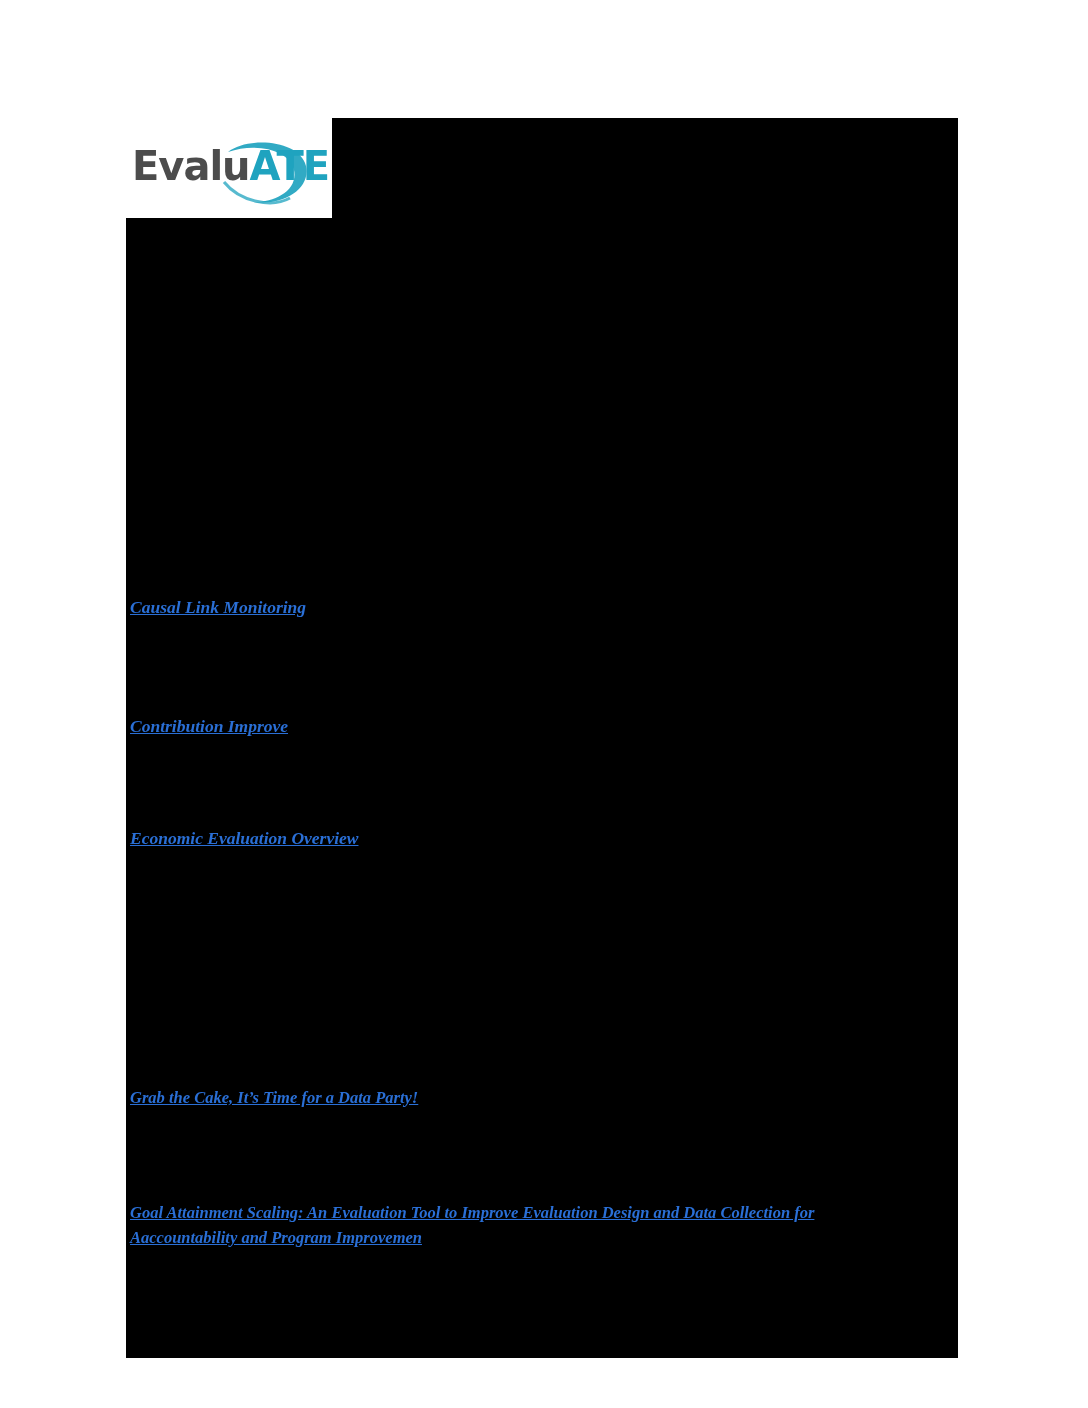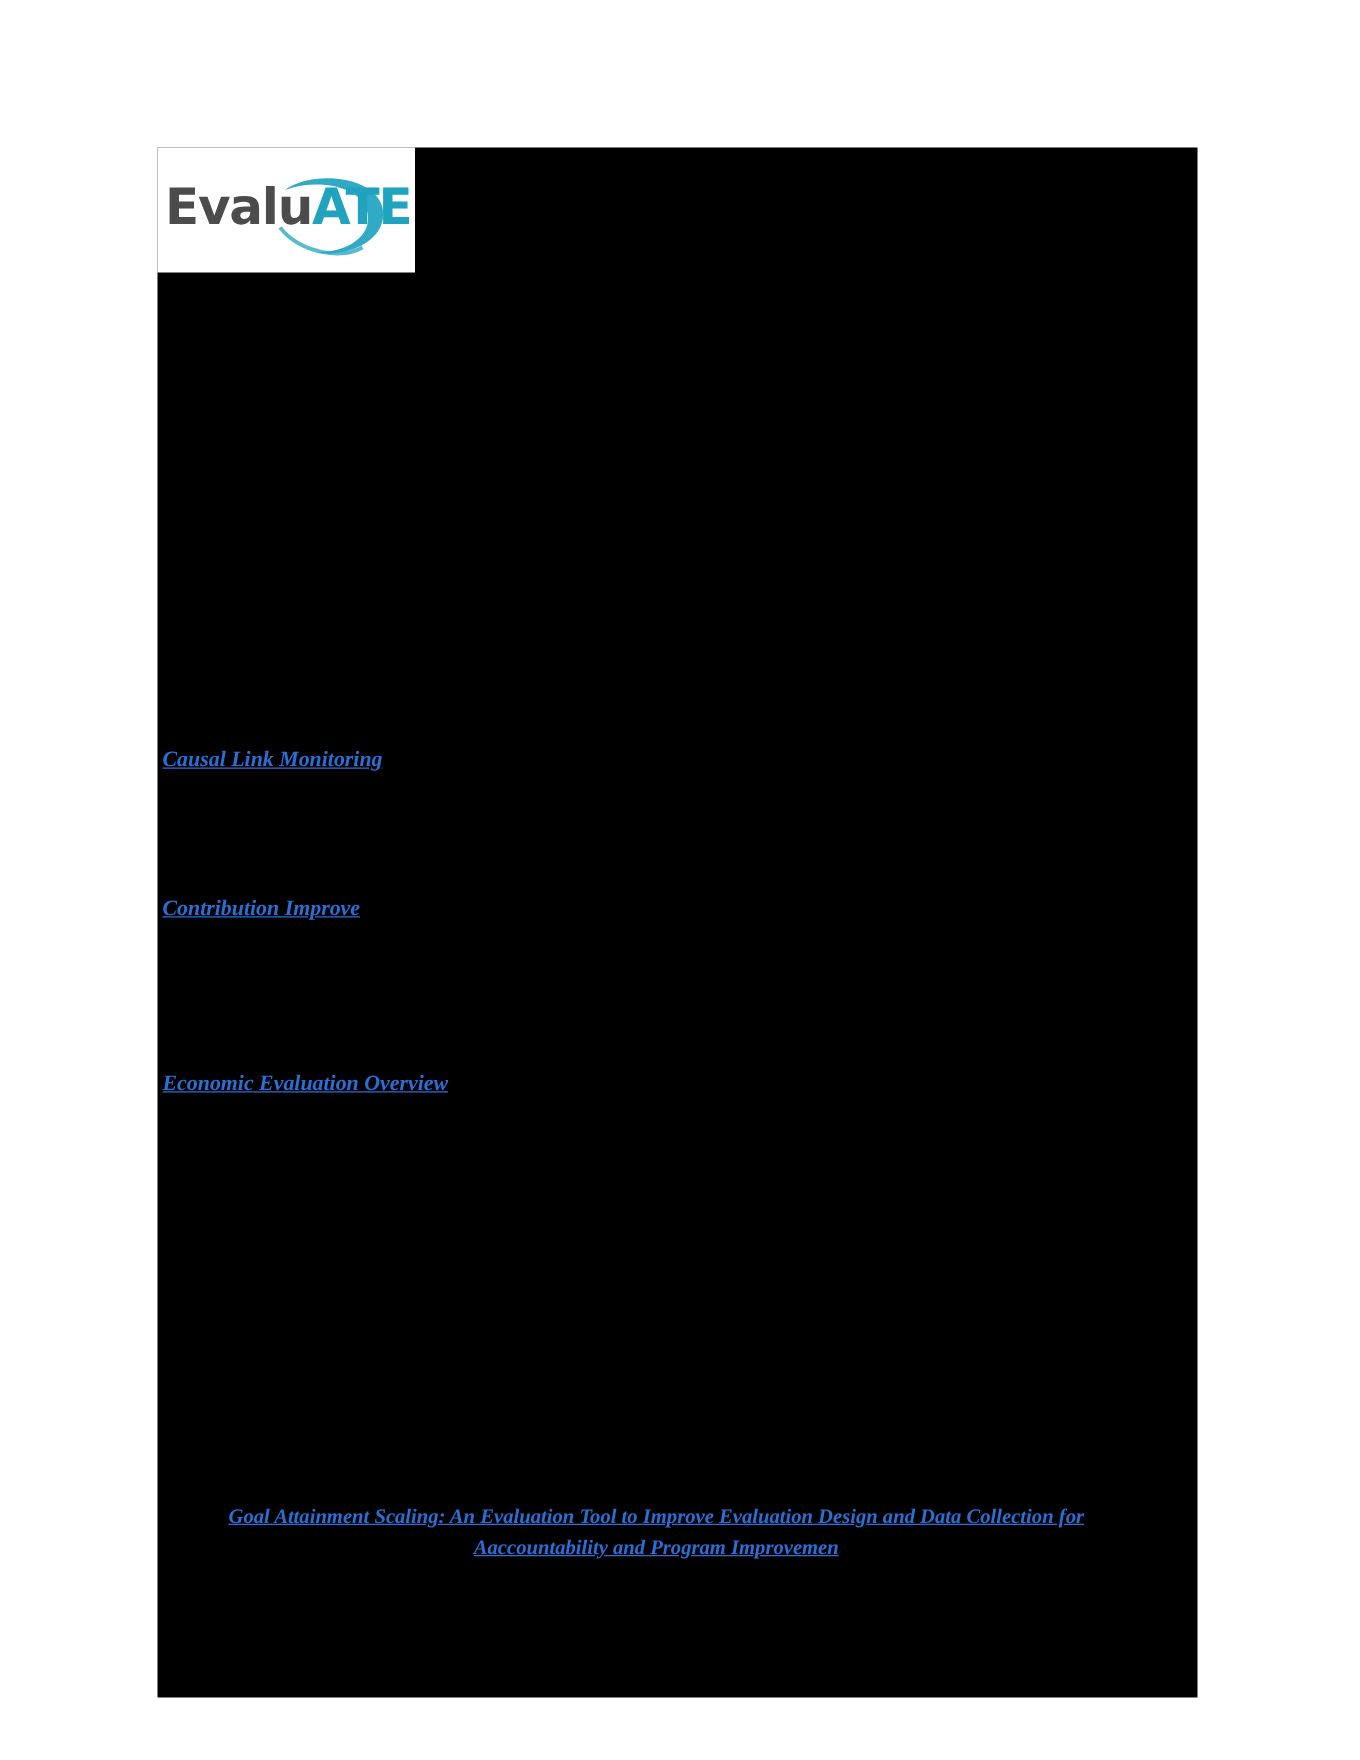--- a/index.html
+++ b/index.html
@@ -84,21 +84,20 @@
     text-decoration: underline;
     font-size: 17.5px;
     line-height: 25px;
     white-space: nowrap;
     cursor: pointer;
     margin-top: 44px;
   }
   .link-line.wrap {
     white-space: normal;
     width: 790px;
-    text-align: center;
   }
   .link-line.small { font-size: 16.5px; }
 </style>
 </head>
 <body>
 
 <div class="page">
 
   <div class="doc-body"></div>
 
@@ -109,16 +108,17 @@
         <path d="M6 46 C 22 66, 54 72, 72 62" fill="none" stroke="#1fa3bf" stroke-width="3" opacity="0.75"></path>
       </svg>
       <div class="logo-text">
         <span class="part-a">Evalu</span><span class="part-b">ATE</span>
       </div>
     </div>
   </div>
 
   <a class="link-line" style="left:130px; top:551px;">Causal Link Monitoring</a>
   <a class="link-line" style="left:130px; top:670px;">Contribution Improve</a>
-  <a class="link-line" style="left:130px; top:810px;">Economic Evaluation Overview</a>
+  <a class="link-line" style="left:130px; top:782px;">Economic Evaluation Overview</a>
+  <a class="link-line small" style="left:130px; top:1041px;">Grab the Cake, It’s Time for a Data Party!</a>
   <a class="link-line wrap small" style="left:130px; top:1156px;">Goal Attainment Scaling: An Evaluation Tool to Improve Evaluation Design and Data Collection for Aaccountability and Program Improvemen</a>
 
 </div>
 
 </body></html>

